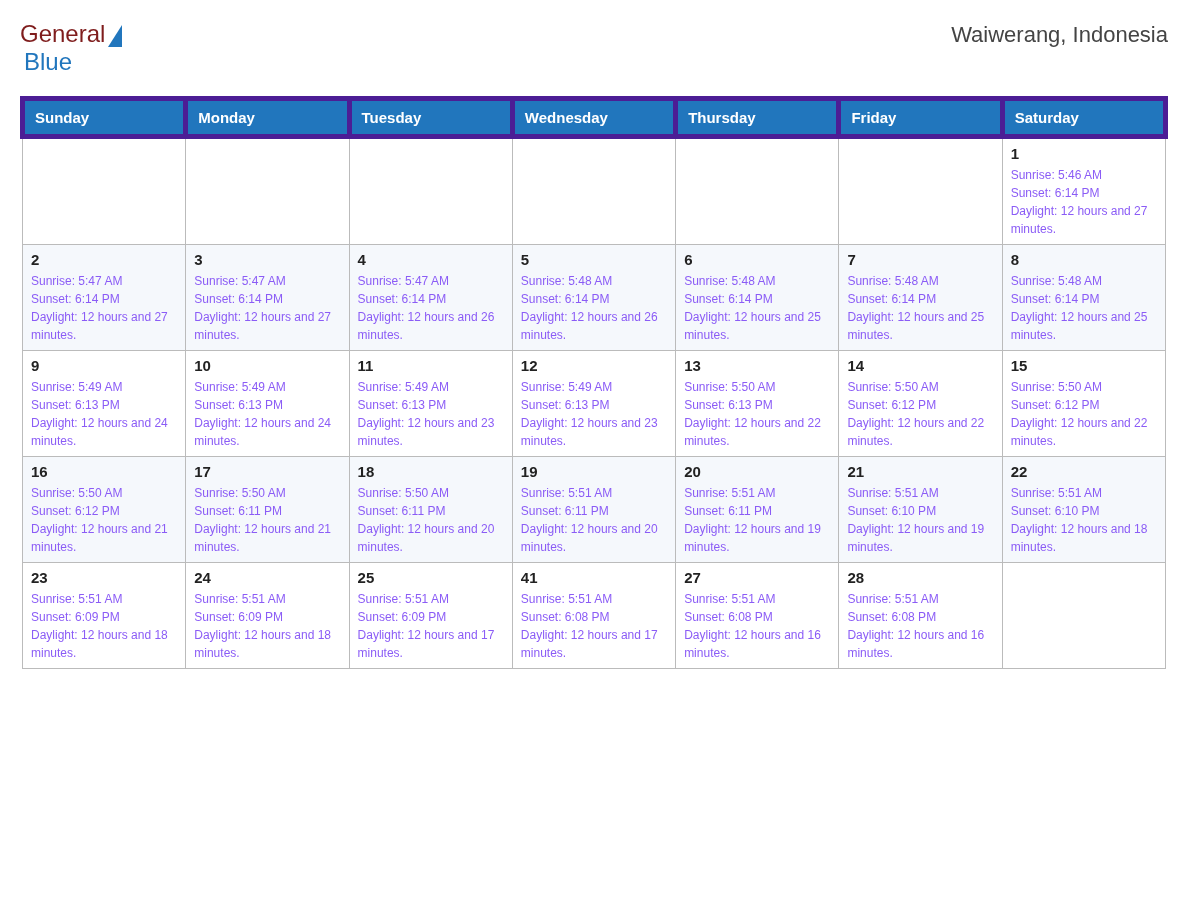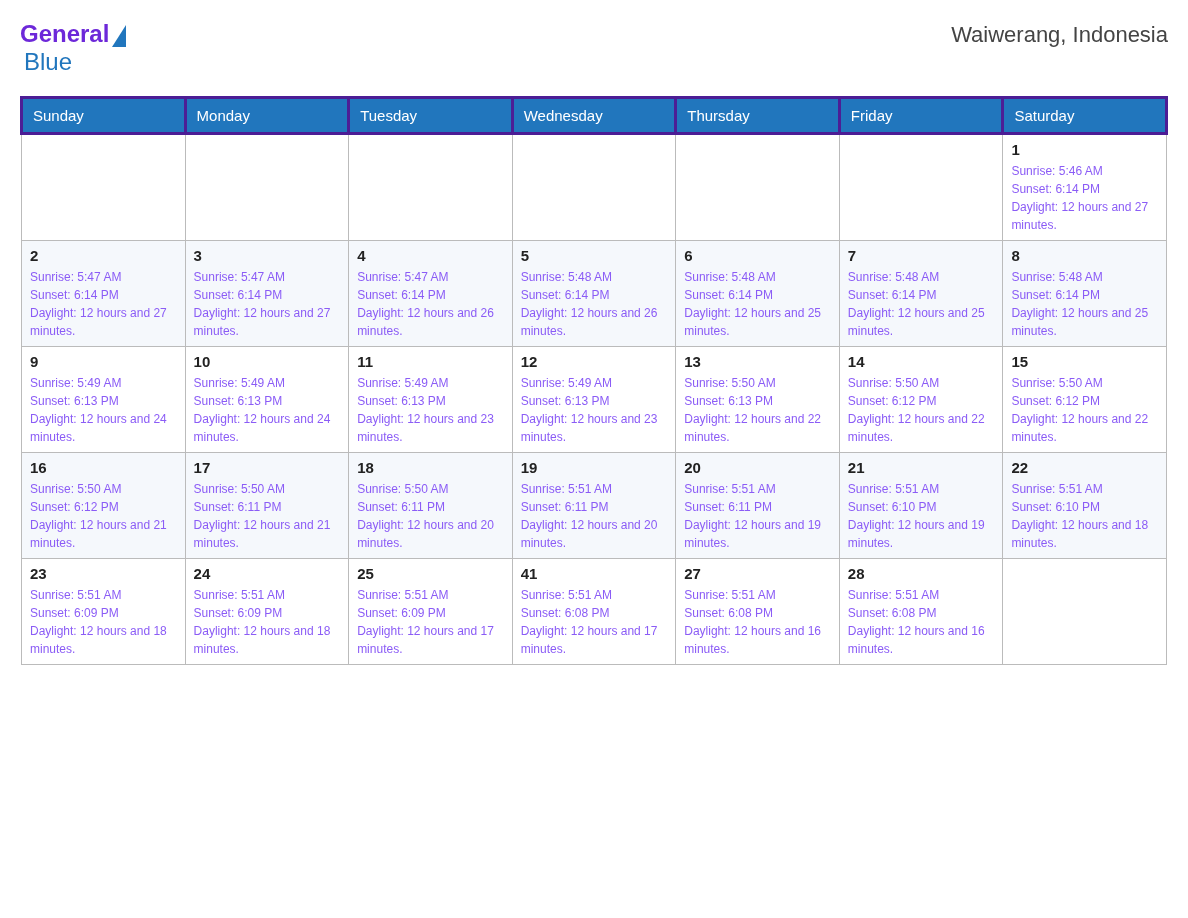--- a/index.html
+++ b/index.html
@@ -32,24 +32,24 @@
     }
     .calendar {
       width: 100%;
       border-collapse: collapse;
       border: 1px solid #999;
     }
     .calendar th {
       background-color: #2176bd;
       color: #fff;
       font-size: 15px;
-      font-weight: normal;
+      font-weight: bold;
       padding: 8px 10px;
       text-align: left;
-      border: 3px solid #4c1d95;
+      border: 5px solid #4c1d95;
     }
     .calendar td {
       vertical-align: top;
       padding: 6px 8px;
       border: 1px solid #bbb;
       width: 14.28%;
       min-height: 100px;
       font-size: 12px;
       color: #333;
       background: #fff;
@@ -80,21 +80,21 @@
       display: flex;
       align-items: center;
     }
   </style>
 </head>
 <body>
 
 <div class="header">
   <div class="logo-container">
     <div class="logo-row">
-      <span style="font-size:24px;font-weight:bold;color:#6d28d9;">General</span>
+      <span style="font-size:24px;font-weight:normal;color:#7f1d1d;">General</span>
       <span style="display:inline-block;width:0;height:0;border-left:14px solid transparent;border-right:0px solid transparent;border-bottom:22px solid #2176bd;margin-left:3px;margin-bottom:-3px;"></span>
     </div>
     <div>
       <span style="font-size:24px;font-weight:normal;color:#2176bd;margin-left:4px;">Blue</span>
     </div>
   </div>
   <div class="title-section">
     <div class="location-title">Waiwerang, Indonesia</div>
   </div>
 </div>

